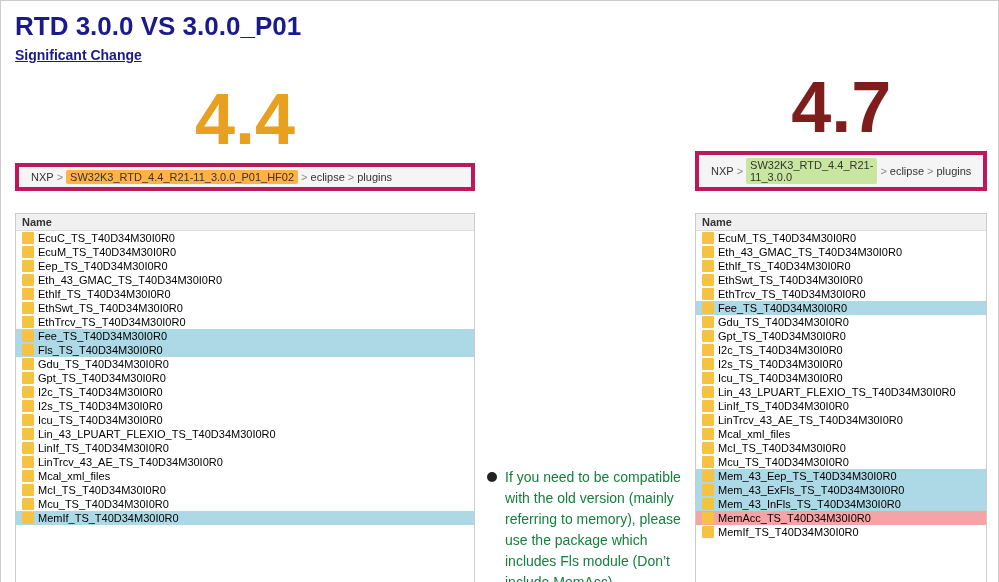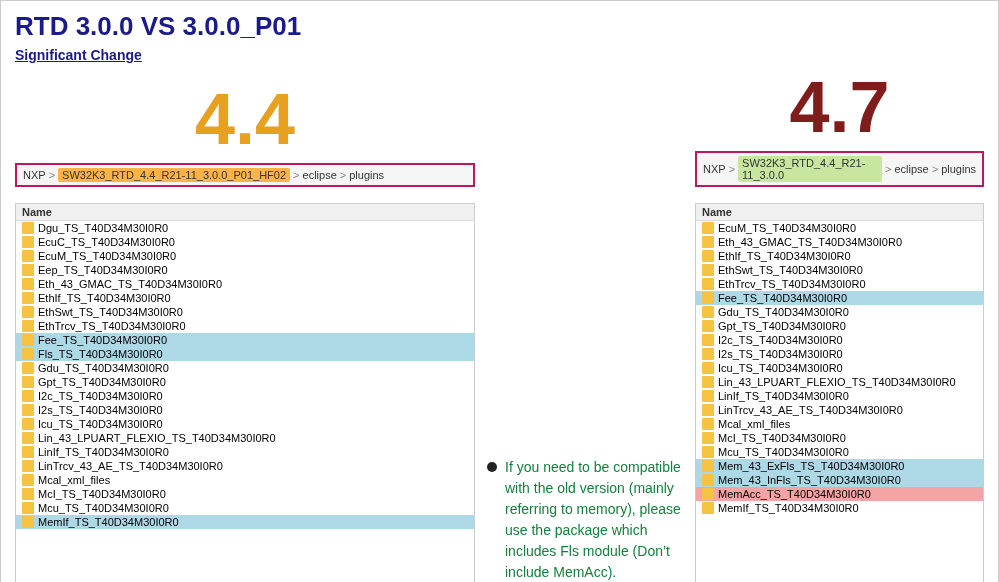--- a/index.html
+++ b/index.html
@@ -67,24 +67,24 @@
       color: #7f1d1d;
       text-align: center;
       line-height: 1;
       margin-bottom: 8px;
     }
     
     .breadcrumb-bar {
       display: flex;
       align-items: center;
       background: #f5f5f5;
-      border: 2px solid #be185d;
-      padding: 3px 6px;
-      font-size: 11px;
-      margin-bottom: 16px;
+      border: 4px solid #be185d;
+      padding: 3px 12px;
+      font-size: 11px;
+      margin-bottom: 22px;
       gap: 2px;
     }
     .breadcrumb-item {
       color: #333;
     }
     .breadcrumb-highlight {
       background: #ffb347;
       color: #333;
       padding: 1px 4px;
       border-radius: 2px;
@@ -184,24 +184,20 @@
         <span class="breadcrumb-item">eclipse</span>
         <span class="breadcrumb-sep">&gt;</span>
         <span class="breadcrumb-item">plugins</span>
       </div>
 
       <div class="file-explorer">
         <div class="file-explorer-header">Name</div>
         <div id="left-file-list">
             <div class="file-row">
               <span class="file-icon"></span>
-              <span class="file-name">Dgu_TS_T40D34M30I0R0</span>
-            </div>
-            <div class="file-row">
-              <span class="file-icon"></span>
               <span class="file-name">EcuC_TS_T40D34M30I0R0</span>
             </div>
             <div class="file-row">
               <span class="file-icon"></span>
               <span class="file-name">EcuM_TS_T40D34M30I0R0</span>
             </div>
             <div class="file-row">
               <span class="file-icon"></span>
               <span class="file-name">Eep_TS_T40D34M30I0R0</span>
             </div>
@@ -369,20 +365,24 @@
             <div class="file-row">
               <span class="file-icon"></span>
               <span class="file-name">McI_TS_T40D34M30I0R0</span>
             </div>
             <div class="file-row">
               <span class="file-icon"></span>
               <span class="file-name">Mcu_TS_T40D34M30I0R0</span>
             </div>
             <div class="file-row highlighted-blue">
               <span class="file-icon"></span>
+              <span class="file-name">Mem_43_Eep_TS_T40D34M30I0R0</span>
+            </div>
+            <div class="file-row highlighted-blue">
+              <span class="file-icon"></span>
               <span class="file-name">Mem_43_ExFls_TS_T40D34M30I0R0</span>
             </div>
             <div class="file-row highlighted-blue">
               <span class="file-icon"></span>
               <span class="file-name">Mem_43_InFls_TS_T40D34M30I0R0</span>
             </div>
             <div class="file-row highlight-salmon">
               <span class="file-icon"></span>
               <span class="file-name">MemAcc_TS_T40D34M30I0R0</span>
             </div>

